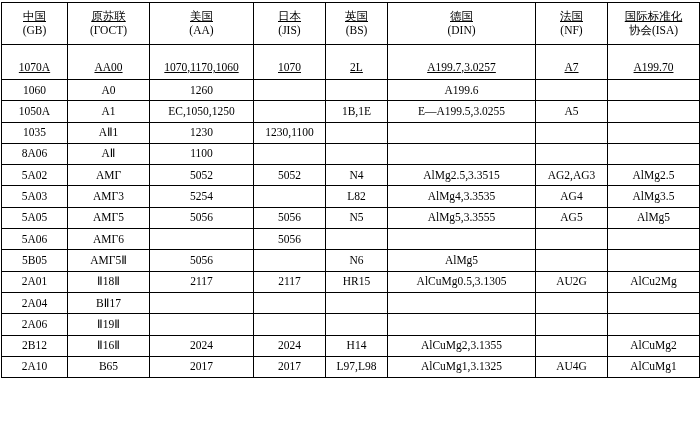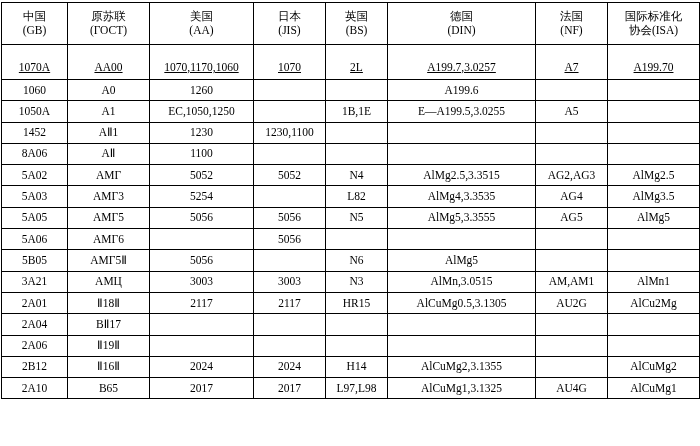--- a/index.html
+++ b/index.html
@@ -43,21 +43,21 @@
     padding: 0 2px;
     line-height: 1.15;
     white-space: nowrap;
     overflow: hidden;
   }
   table.alloy thead th {
     font-weight: normal;
     height: 37px;
     padding: 2px 2px;
   }
-  table.alloy thead th .l1 { display: block; }
+  table.alloy thead th .l1 { display: block; text-decoration: underline; }
   table.alloy thead th .l2 { display: block; }
   table.alloy tbody td {
     height: 20.3px;
     font-size: 11.5px;
   }
   table.alloy tbody tr.firstrow td {
     padding-top: 11px;
     height: 23px;
     text-decoration: underline;
   }
@@ -140,21 +140,21 @@
           <td>1050A</td>
           <td>A1</td>
           <td>EC,1050,1250</td>
           <td class="empty"></td>
           <td>1B,1E</td>
           <td>E—A199.5,3.0255</td>
           <td>A5</td>
           <td class="empty"></td>
         </tr>
         <tr>
-          <td>1452</td>
+          <td>1035</td>
           <td>AⅡ1</td>
           <td>1230</td>
           <td>1230,1100</td>
           <td class="empty"></td>
           <td class="empty"></td>
           <td class="empty"></td>
           <td class="empty"></td>
         </tr>
         <tr>
           <td>8A06</td>
@@ -210,30 +210,20 @@
           <td>5B05</td>
           <td>AMГ5Ⅱ</td>
           <td>5056</td>
           <td class="empty"></td>
           <td>N6</td>
           <td>AlMg5</td>
           <td class="empty"></td>
           <td class="empty"></td>
         </tr>
         <tr>
-          <td>3A21</td>
-          <td>AMЦ</td>
-          <td>3003</td>
-          <td>3003</td>
-          <td>N3</td>
-          <td>AlMn,3.0515</td>
-          <td>AM,AM1</td>
-          <td>AlMn1</td>
-        </tr>
-        <tr>
           <td>2A01</td>
           <td>Ⅱ18Ⅱ</td>
           <td>2117</td>
           <td>2117</td>
           <td>HR15</td>
           <td>AlCuMg0.5,3.1305</td>
           <td>AU2G</td>
           <td>AlCu2Mg</td>
         </tr>
         <tr>

